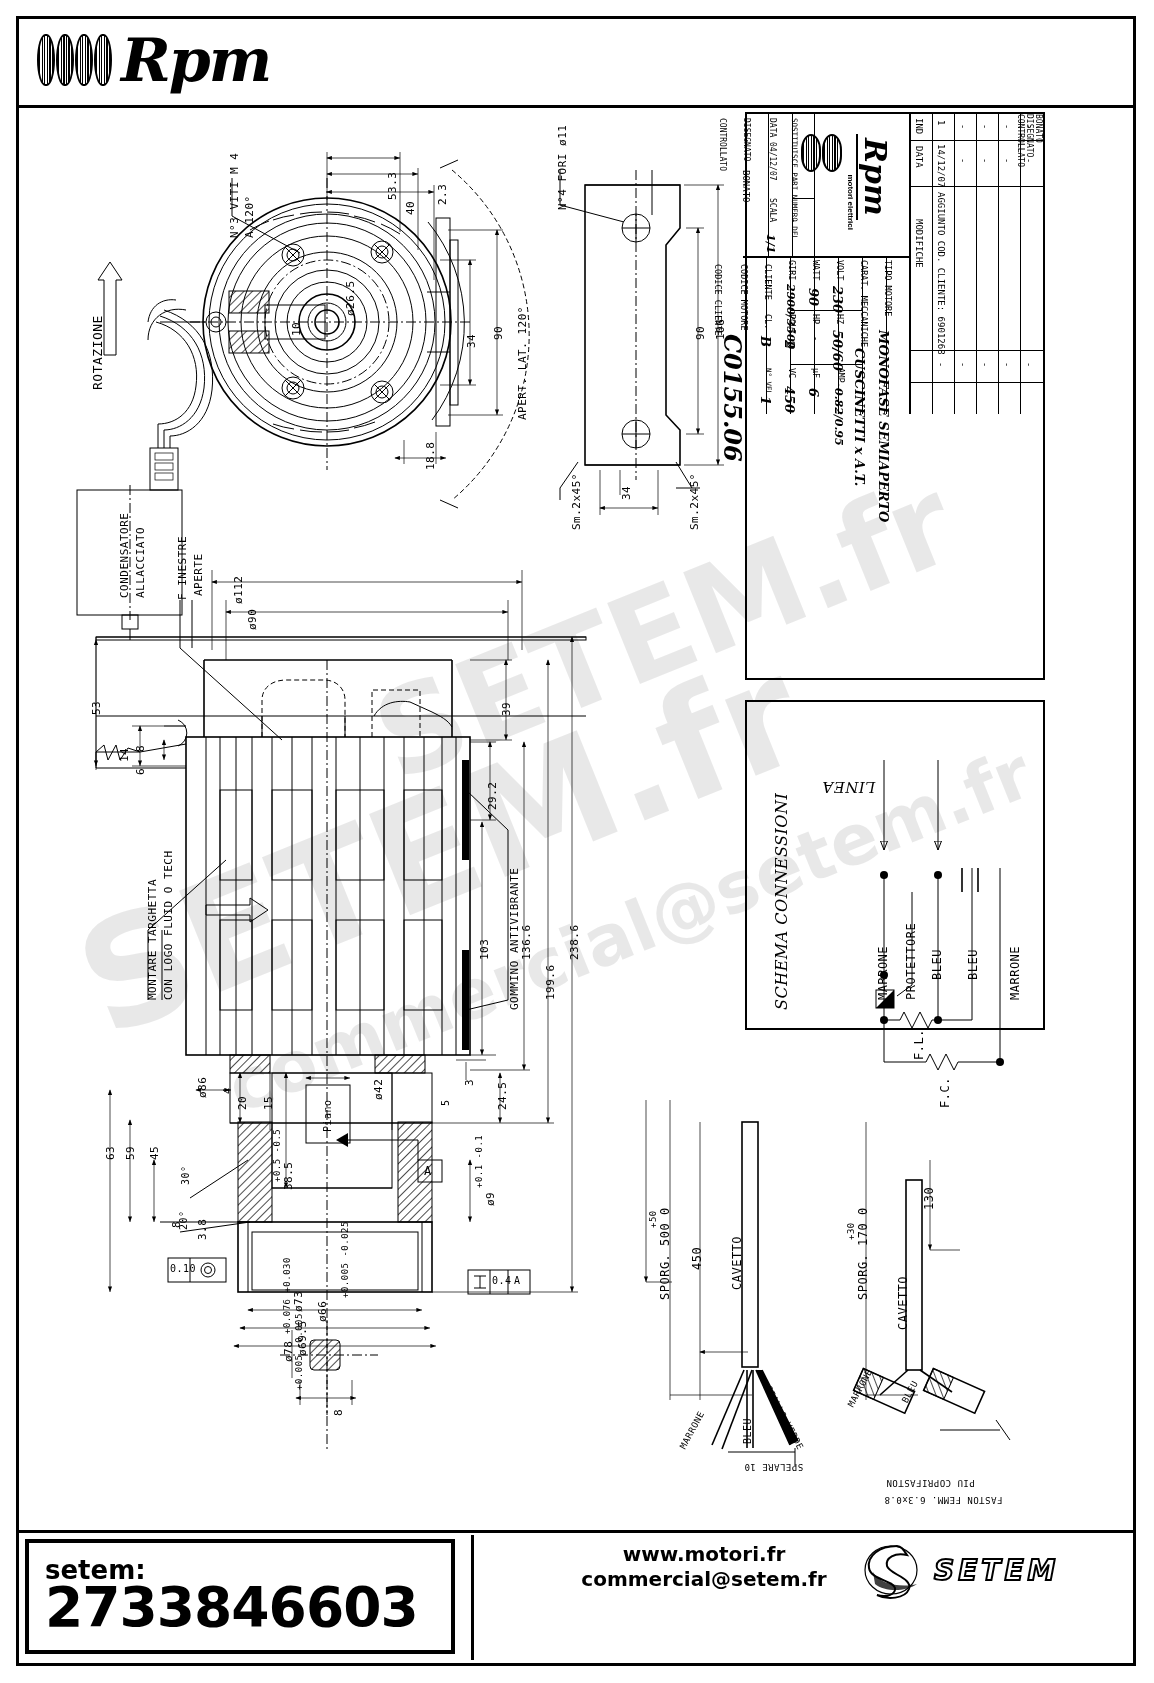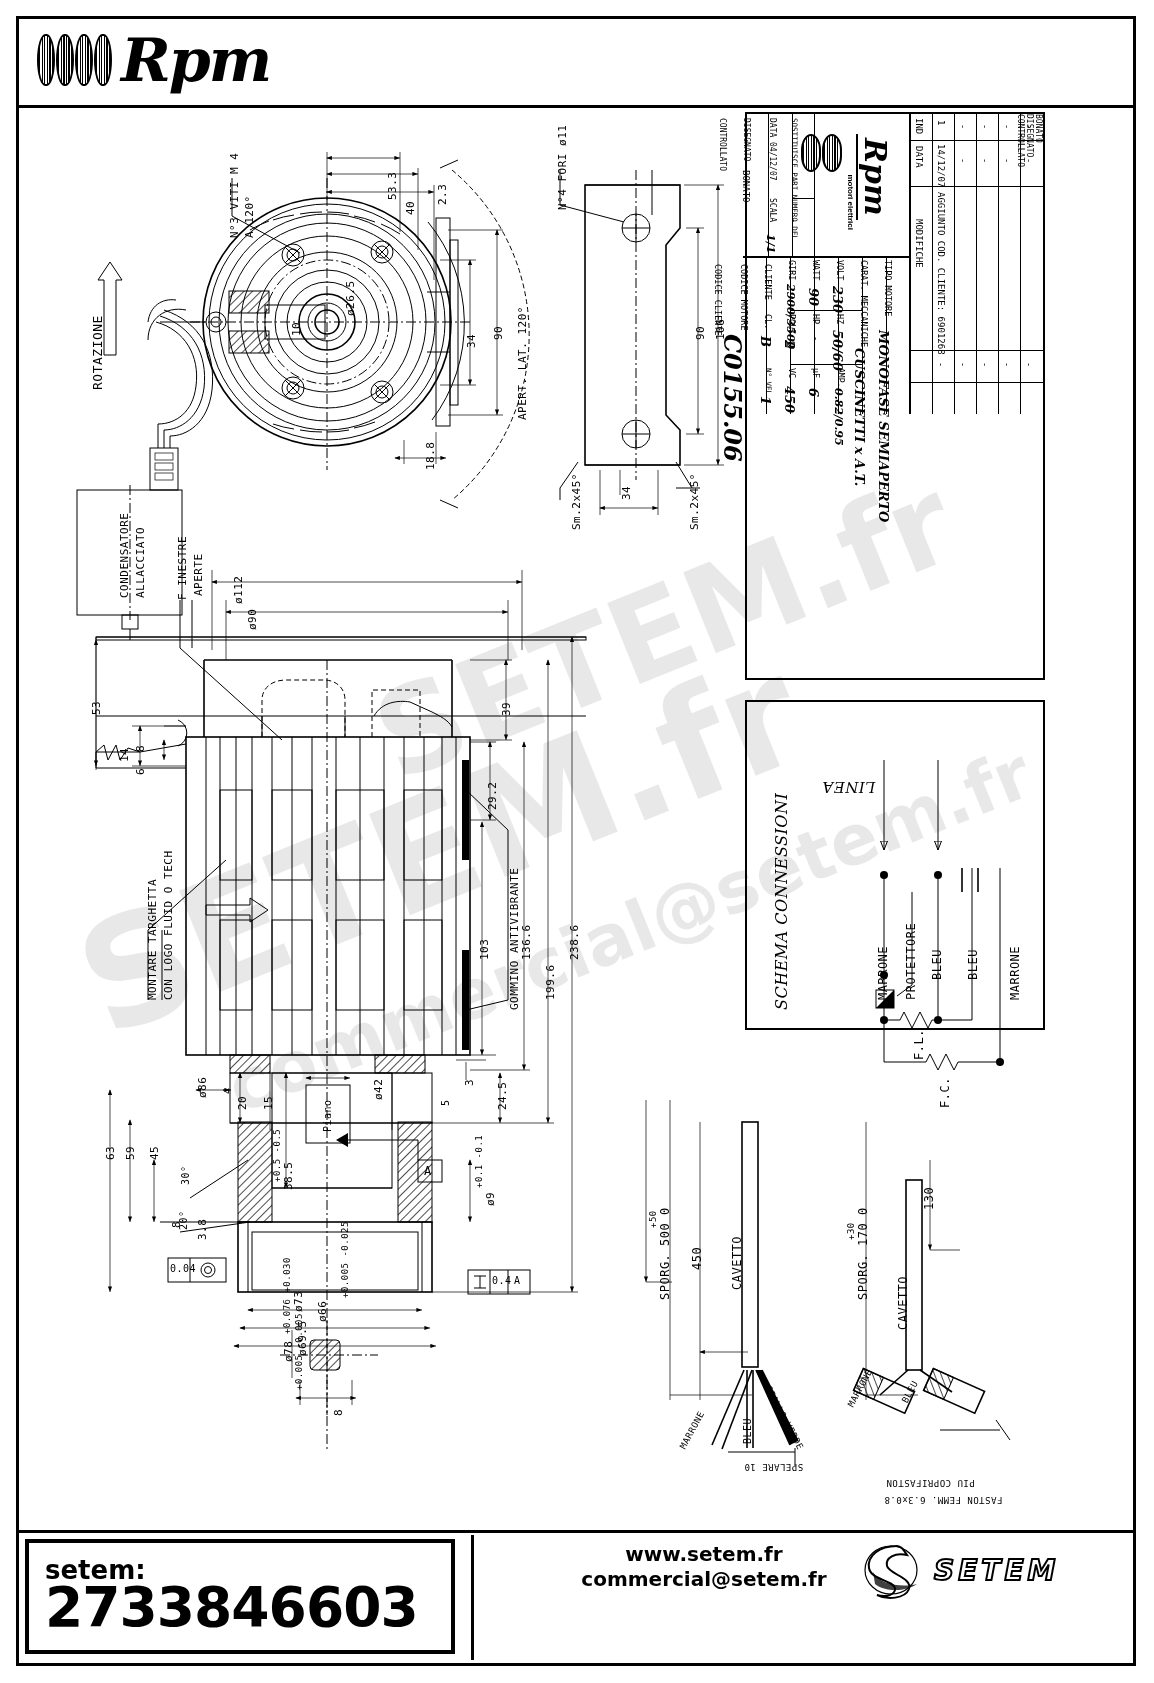--- a/index.html
+++ b/index.html
@@ -575,21 +575,21 @@
   <div class="t r90 t10" style="left:440px;top:1106px;">5</div>
   <div class="t r90 t10" style="left:222px;top:1094px;">4</div>
   <div class="t r90 t10" style="left:322px;top:1132px;">Piano</div>
 
   <div class="t r90 t9" style="left:272px;top:1182px;">+0.5 -0.5</div>
   <div class="t r90 t9" style="left:282px;top:1334px;">+0.076 +0.030</div>
   <div class="t r90 t9" style="left:340px;top:1298px;">+0.005 -0.025</div>
   <div class="t r90 t9" style="left:474px;top:1188px;">+0.1 -0.1</div>
   <div class="t r90 t9" style="left:294px;top:1390px;">+0.005 -0.005</div>
   <div class="t t12" style="left:424px;top:1164px;">A</div>
-  <div class="t t10" style="left:170px;top:1263px;">0.04</div>
+  <div class="t t10" style="left:170px;top:1263px;">0.10</div>
   <div class="t t10" style="left:492px;top:1275px;">0.4</div>
   <div class="t t10" style="left:514px;top:1275px;">A</div>
 
   <div class="t r90 t12" style="left:658px;top:1300px;">
     <span>SPORG.</span>
     <span>500</span>
     <span>0</span>
   </div>
   <div class="t r90 t9" style="left:648px;top:1228px;">+50</div>
   <div class="t r90 t12" style="left:690px;top:1270px;">450</div>
@@ -748,21 +748,21 @@
   </div>
 
   <div class="foot">
     <div class="foot-rule"></div>
     <div class="codebox">
       <div class="codelab">setem:</div>
       <div class="codenum">2733846603</div>
     </div>
     <div class="vdiv"></div>
     <div class="setem-web">
-      <div>www.setem.fr</div>
+      <div>www.motori.fr</div>
       <div>commercial@setem.fr</div>
     </div>
     <div class="setem-logo">
       <svg width="260" height="62" viewBox="0 0 260 62">
         <path d="M38,6 C20,6 8,16 10,28 C12,40 34,40 36,48 C37,54 28,58 18,55
                  C28,60 46,59 50,49 C54,38 30,34 28,26 C26,18 36,12 48,15 C44,9 42,6 38,6 z" fill="none" stroke="#000" stroke-width="2"></path>
         <path d="M14,32 C20,44 42,48 58,44 C46,52 26,52 16,44 z" fill="#000" opacity=".75"></path>
         <ellipse cx="32" cy="30" rx="26" ry="24" fill="none" stroke="#000" stroke-width="1.2"></ellipse>
       </svg>
       <div class="setem-name">SETEM</div>

